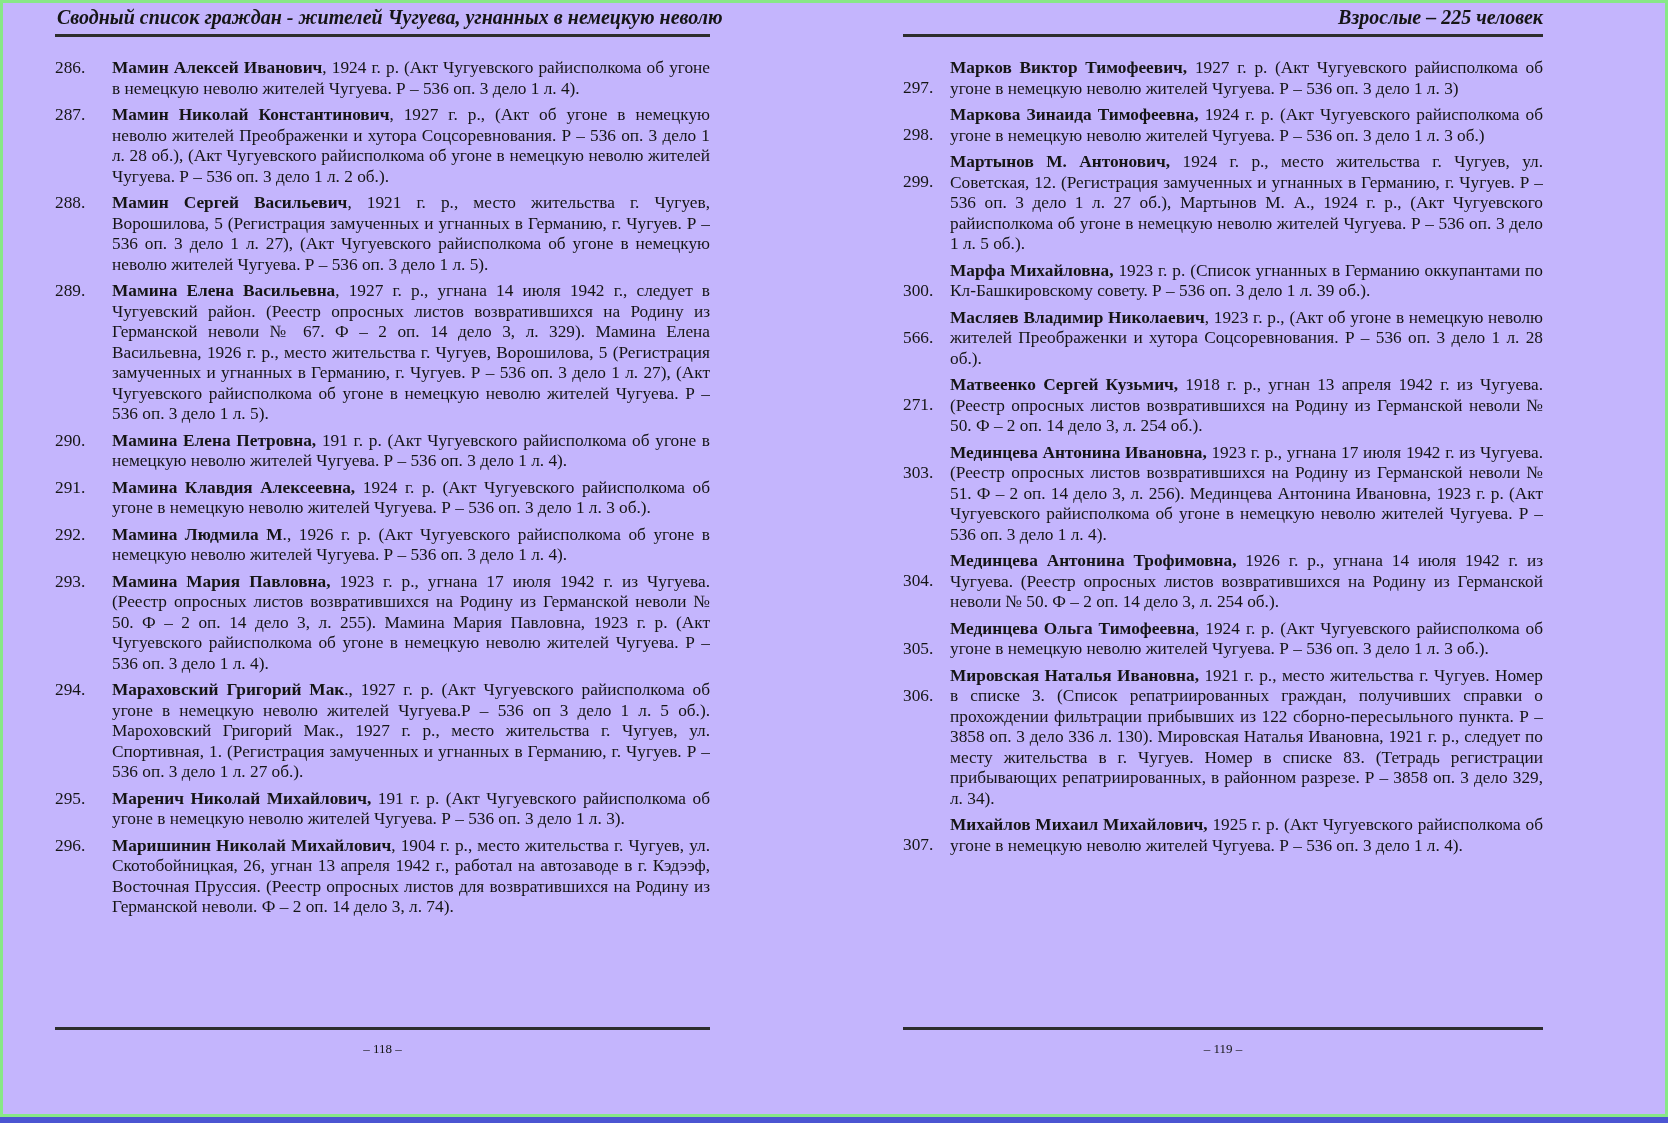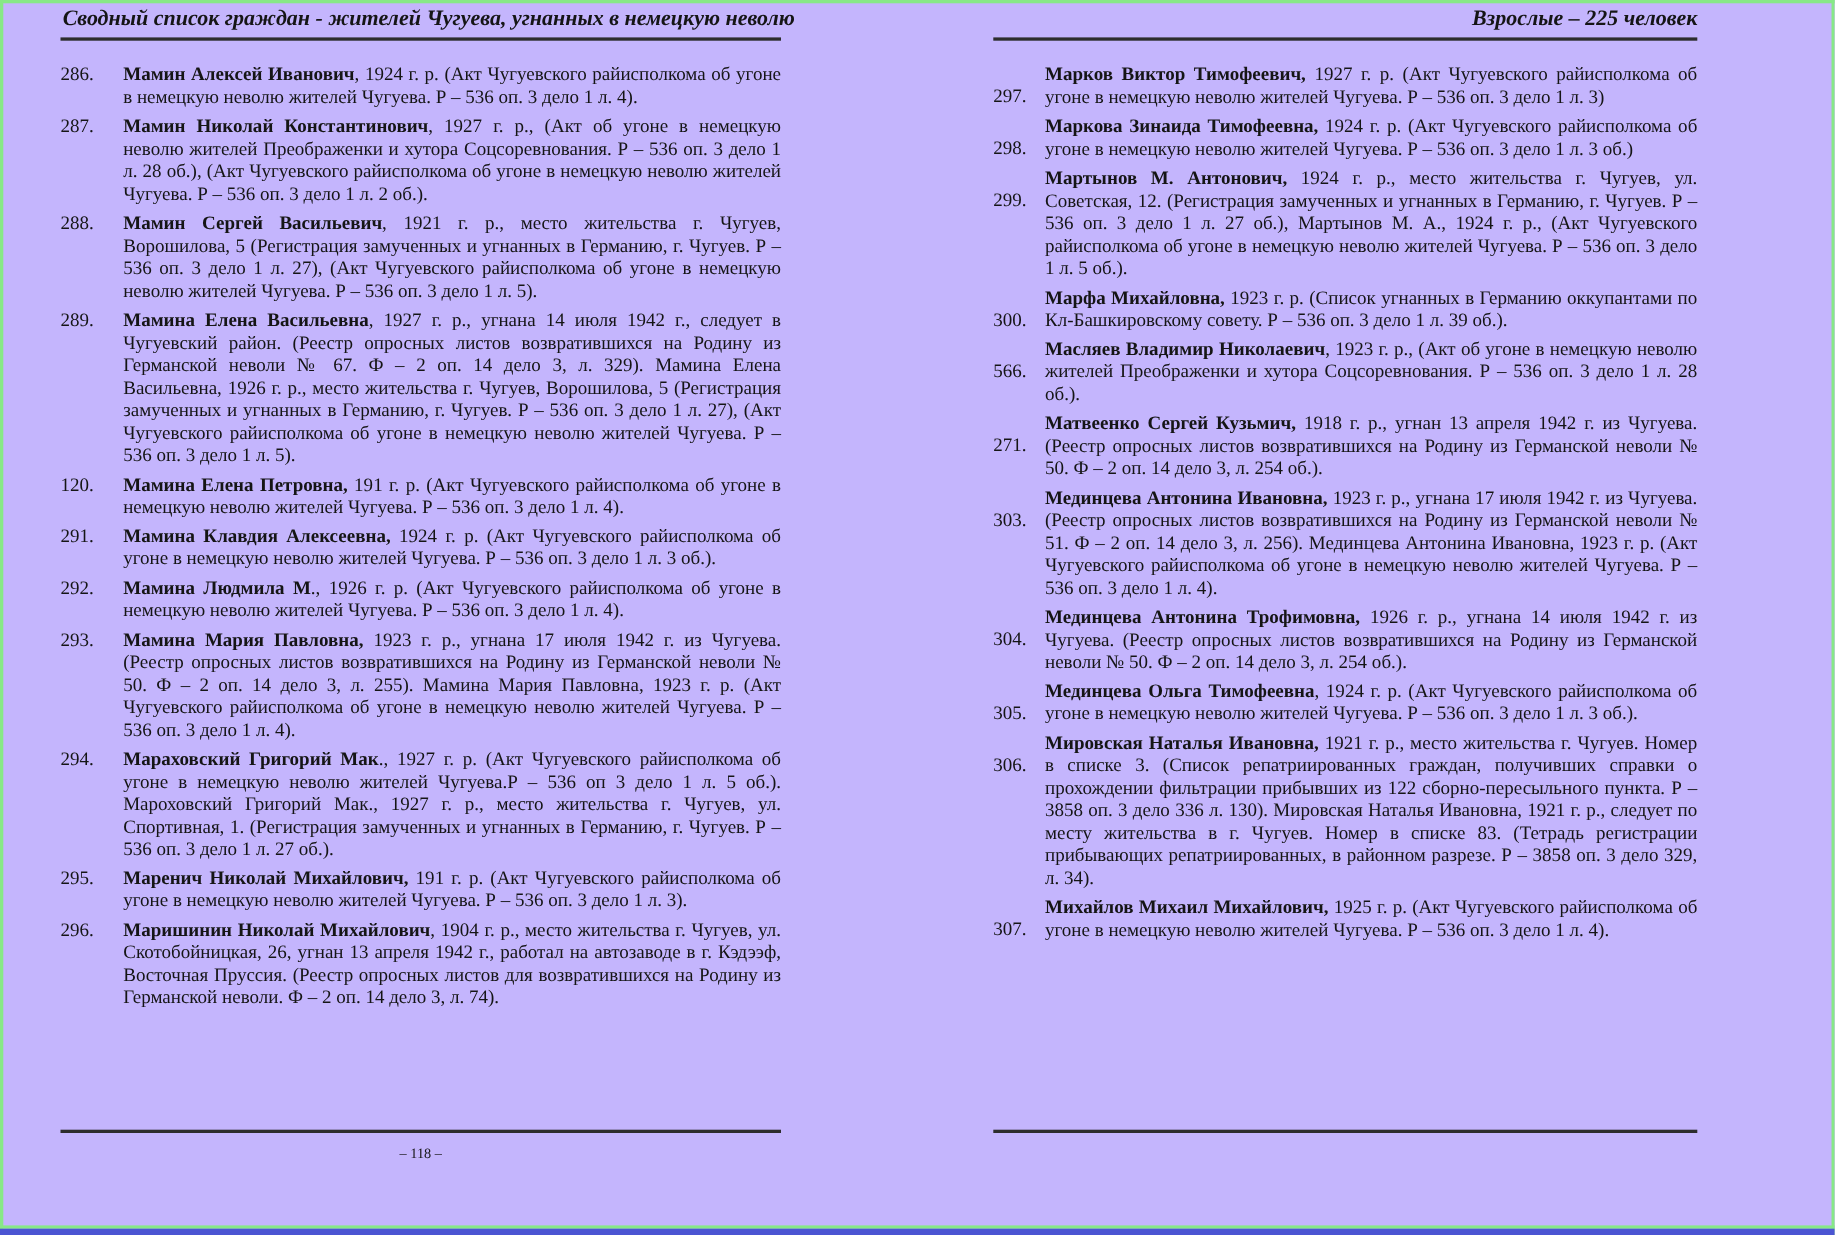--- a/index.html
+++ b/index.html
@@ -61,21 +61,21 @@
       </div>
       <div class="entry">
         <span class="num">288.</span>
         <p><span class="nm">Мамин Сергей Васильевич</span><span>, 1921 г. р., место жительства г. Чугуев, Ворошилова, 5 (Регистрация замученных и угнанных в Германию, г. Чугуев. Р – 536 оп. 3 дело 1 л. 27), (Акт Чугуевского райисполкома об угоне в немецкую неволю жителей Чугуева. Р – 536 оп. 3 дело 1 л. 5).</span></p>
       </div>
       <div class="entry">
         <span class="num">289.</span>
         <p><span class="nm">Мамина Елена Васильевна</span><span>, 1927 г. р., угнана 14 июля 1942 г., следует в Чугуевский район. (Реестр опросных листов возвратившихся на Родину из Германской неволи № 67. Ф – 2 оп. 14 дело 3, л. 329). Мамина Елена Васильевна, 1926 г. р., место жительства г. Чугуев, Ворошилова, 5 (Регистрация замученных и угнанных в Германию, г. Чугуев. Р – 536 оп. 3 дело 1 л. 27), (Акт Чугуевского райисполкома об угоне в немецкую неволю жителей Чугуева. Р – 536 оп. 3 дело 1 л. 5).</span></p>
       </div>
       <div class="entry">
-        <span class="num">120.</span>
+        <span class="num">290.</span>
         <p><span class="nm">Мамина Елена Петровна,</span><span> 191 г. р. (Акт Чугуевского райисполкома об угоне в немецкую неволю жителей Чугуева. Р – 536 оп. 3 дело 1 л. 4).</span></p>
       </div>
       <div class="entry">
         <span class="num">291.</span>
         <p><span class="nm">Мамина Клавдия Алексеевна,</span><span> 1924 г. р. (Акт Чугуевского райисполкома об угоне в немецкую неволю жителей Чугуева. Р – 536 оп. 3 дело 1 л. 3 об.).</span></p>
       </div>
       <div class="entry">
         <span class="num">292.</span>
         <p><span class="nm">Мамина Людмила М</span><span>., 1926 г. р. (Акт Чугуевского райисполкома об угоне в немецкую неволю жителей Чугуева. Р – 536 оп. 3 дело 1 л. 4).</span></p>
       </div>
@@ -146,20 +146,21 @@
         <span class="num">306.</span>
         <p><span class="nm">Мировская Наталья Ивановна,</span><span> 1921 г. р., место жительства г. Чугуев. Номер в списке 3. (Список репатриированных граждан, получивших справки о прохождении фильтрации прибывших из 122 сборно-пересыльного пункта. Р – 3858 оп. 3 дело 336 л. 130). Мировская Наталья Ивановна, 1921 г. р., следует по месту жительства в г. Чугуев. Номер в списке 83. (Тетрадь регистрации прибывающих репатриированных, в районном разрезе. Р – 3858 оп. 3 дело 329, л. 34).</span></p>
       </div>
       <div class="entry">
         <span class="num">307.</span>
         <p><span class="nm">Михайлов Михаил Михайлович,</span><span> 1925 г. р. (Акт Чугуевского райисполкома об угоне в немецкую неволю жителей Чугуева. Р – 536 оп. 3 дело 1 л. 4).</span></p>
       </div>
 
     </div>
     <div class="footer-rule"></div>
+    <div class="page-number">– 119 –</div>
   </div>
 
   <div class="edge edge-top"></div>
   <div class="edge edge-left"></div>
   <div class="edge edge-right"></div>
   <div class="edge edge-bottom-green"></div>
   <div class="bottom-strip"></div>
 
 </div>
 

